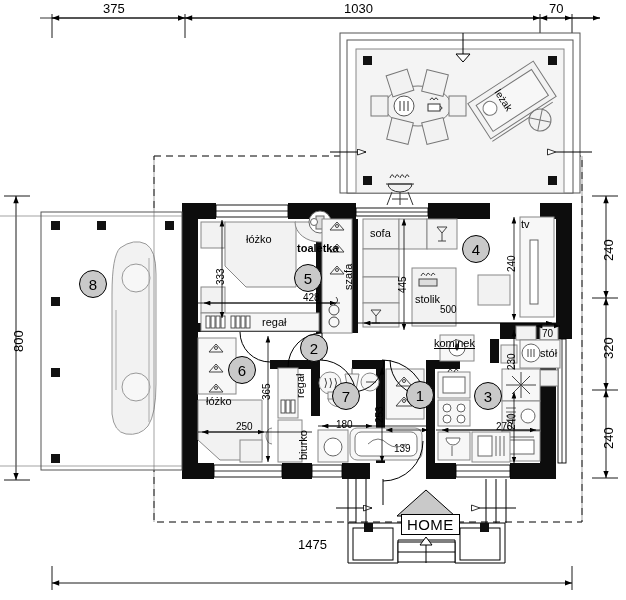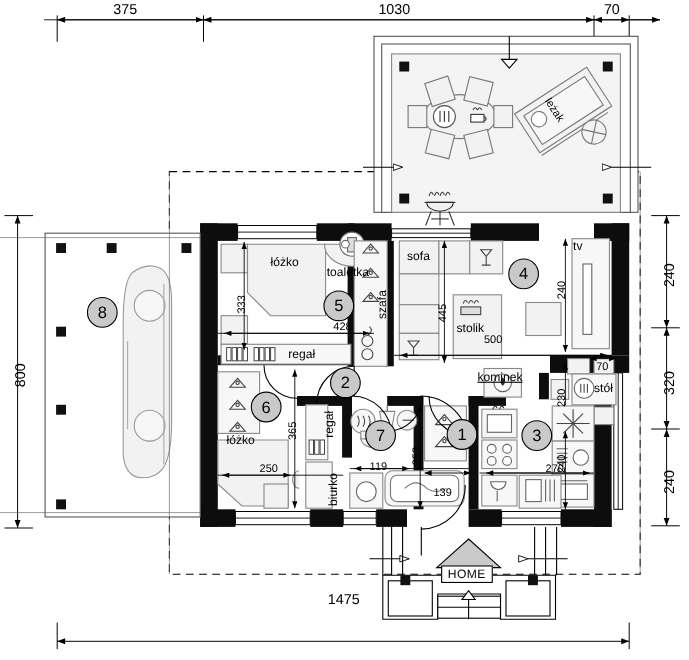--- a/index.html
+++ b/index.html
@@ -12,21 +12,21 @@
   .dimv{font-size:13px;transform:rotate(-90deg);transform-origin:left top;}
   .room-t{font-size:11px;}
   .room-tv{font-size:11px;transform:rotate(-90deg);transform-origin:left top;}
   .small{font-size:10px;}
   .smallv{font-size:10px;transform:rotate(-90deg);transform-origin:left top;}
   .circ{position:absolute;width:26px;height:26px;border-radius:50%;
         background:#c9c9c9;border:1.2px solid #000;
         font-size:15px;display:flex;align-items:center;justify-content:center;
         font-family:"Liberation Sans",sans-serif;color:#000;}
   .homebox{position:absolute;border:1.1px solid #000;background:#fff;
-           font-size:11px;padding:1px 5px;letter-spacing:.4px;}
+           font-size:15px;padding:1px 5px;letter-spacing:.4px;}
 </style>
 </head>
 <body>
 
 <svg id="plan" viewBox="0 0 626 600">
   <defs>
     <marker id="ar" markerWidth="9" markerHeight="9" refX="8" refY="3" orient="auto" markerUnits="strokeWidth">
       <path d="M0,0 L8,3 L0,6 z" fill="#000"></path>
     </marker>
     <marker id="arS" markerWidth="9" markerHeight="9" refX="0" refY="3" orient="auto" markerUnits="strokeWidth">
@@ -476,21 +476,21 @@
 
 <div class="lbl dimv" style="left:602px;top:261px;">240</div>
 <div class="lbl dimv" style="left:602px;top:359px;">320</div>
 <div class="lbl dimv" style="left:602px;top:449px;">240</div>
 
 <div class="lbl dim" style="left:298px;top:538px;">1475</div>
 
 <div class="lbl room-t" style="left:246px;top:234px;">łóżko</div>
 <div class="lbl smallv" style="left:216px;top:285px;">333</div>
 <div class="lbl small" style="left:268px;top:293px;margin-left:35px;">428</div>
-<div class="lbl room-t" style="left:297px;top:243px;">toaletka</div>
+<div class="lbl room-t" style="left:297px;top:243px;font-weight:bold;">toaletka</div>
 <div class="lbl room-tv" style="left:343px;top:290px;">szafa</div>
 <div class="lbl room-t" style="left:262px;top:317px;">regał</div>
 
 <div class="lbl room-t" style="left:370px;top:228px;">sofa</div>
 <div class="lbl room-t" style="left:415px;top:294px;">stolik</div>
 <div class="lbl smallv" style="left:398px;top:293px;">445</div>
 <div class="lbl small" style="left:440px;top:305px;">500</div>
 <div class="lbl room-t" style="left:521px;top:219px;">tv</div>
 <div class="lbl smallv" style="left:507px;top:272px;">240</div>
 
@@ -501,21 +501,21 @@
 <div class="lbl room-t" style="left:434px;top:338px;text-decoration:underline;">kominek</div>
 <div class="lbl small" style="left:496px;top:422px;">270</div>
 <div class="lbl smallv" style="left:507px;top:430px;">240</div>
 
 <div class="lbl room-t" style="left:206px;top:396px;">łóżko</div>
 <div class="lbl smallv" style="left:262px;top:400px;">365</div>
 <div class="lbl small" style="left:236px;top:422px;">250</div>
 <div class="lbl room-tv" style="left:295px;top:398px;">regał</div>
 <div class="lbl room-tv" style="left:298px;top:460px;">biurko</div>
 
-<div class="lbl small" style="left:336px;top:420px;">119</div>
+<div class="lbl small" style="left:336px;top:420px;">180</div>
 <div class="lbl smallv" style="left:375px;top:423px;">253</div>
 
 <div class="lbl small" style="left:394px;top:421px;margin-top:23px;">139</div>
 
 <div class="lbl" style="left:501px;top:88px;font-size:10px;transform:rotate(57deg);transform-origin:left top;">leżak</div>
 
 <div class="circ" style="left:406px;top:381px;">1</div>
 <div class="circ" style="left:300px;top:334px;">2</div>
 <div class="circ" style="left:474px;top:382px;">3</div>
 <div class="circ" style="left:462px;top:235px;">4</div>

